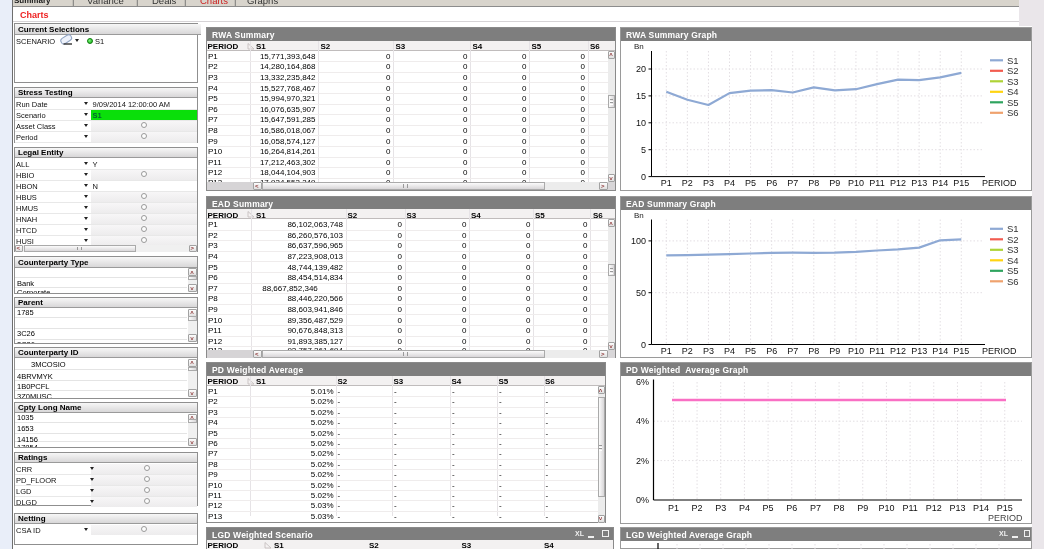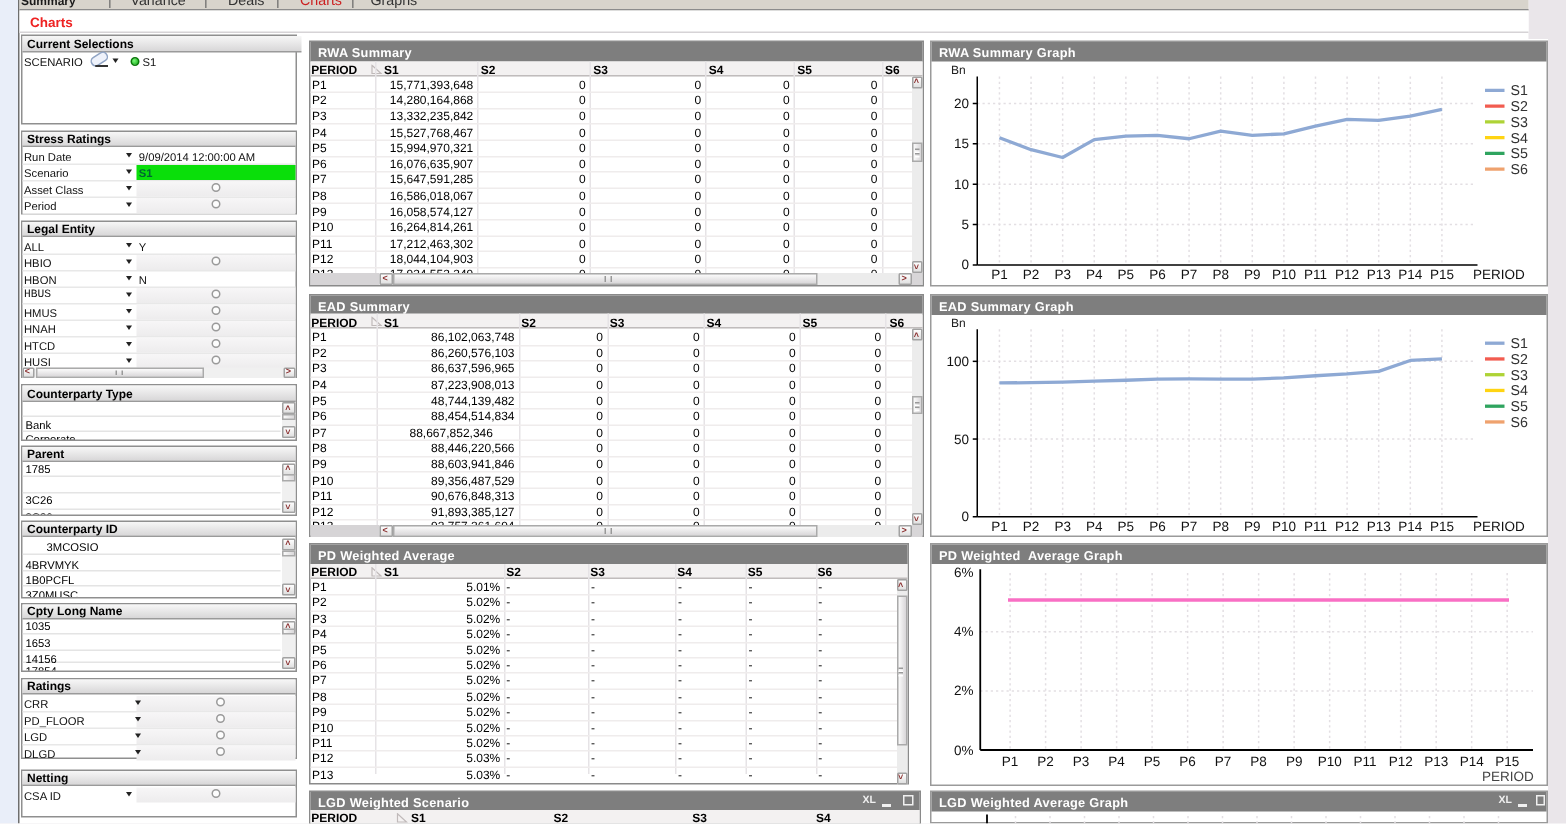--- a/index.html
+++ b/index.html
@@ -39,21 +39,21 @@
 <div class="a" style="left:16px;top:36.5px;font-size:7.5px;white-space:nowrap;color:#111;">SCENARIO</div>
 <svg style="left:59px;top:33px;" width="17" height="13" viewBox="0 0 17 13">
 <rect x="1.5" y="3.5" width="11.5" height="6" rx="2.8" transform="rotate(-33 7 6.5)" fill="#eef2fb" stroke="#90a4c4" stroke-width="1"></rect>
 <line x1="4.5" y1="11" x2="13" y2="11" stroke="#333" stroke-width="1.4"></line>
 </svg>
 <div class="arr" style="left:75px;top:39px;"></div>
 <div class="a" style="left:86.5px;top:38.2px;width:4px;height:4px;background:radial-gradient(circle at 35% 35%,#7dfa7d,#11aa11);border-radius:50%;border:0.5px solid #0a7a0a;"></div>
 <div class="a" style="left:95px;top:36.5px;font-size:7.5px;white-space:nowrap;color:#111;">S1</div>
 <div class="panel" style="left:14px;top:86.5px;width:184px;height:56.5px;"></div>
 <div class="a" style="left:15px;top:87.5px;width:182px;height:10.5px;"></div>
-<div class="a cap" style="left:15px;top:87.5px;width:182px;height:10.5px;">Stress Ratings</div>
+<div class="a cap" style="left:15px;top:87.5px;width:182px;height:10.5px;">Stress Testing</div>
 <div class="a" style="left:16px;top:99.5px;font-size:7.5px;white-space:nowrap;color:#111;">Run Date</div>
 <div class="a" style="left:92.5px;top:99.5px;font-size:7.5px;white-space:nowrap;color:#111;">9/09/2014 12:00:00 AM</div>
 <div class="arr" style="left:84px;top:101.5px;"></div>
 <div class="a" style="left:15px;top:109.0px;width:182px;height:0px;border-top:1px solid #e8e8e8;"></div>
 <div class="a" style="left:16px;top:110.5px;font-size:7.5px;white-space:nowrap;color:#111;">Scenario</div>
 <div class="a" style="left:90.5px;top:109.5px;width:106.5px;height:10px;background:#0adf0a;"></div>
 <div class="a" style="left:92.5px;top:110.5px;font-size:7.5px;white-space:nowrap;color:#063;font-weight:bold;">S1</div>
 <div class="arr" style="left:84px;top:112.5px;"></div>
 <div class="a" style="left:15px;top:120.0px;width:182px;height:0px;border-top:1px solid #e8e8e8;"></div>
 <div class="a" style="left:16px;top:121.5px;font-size:7.5px;white-space:nowrap;color:#111;">Asset Class</div>
@@ -75,21 +75,21 @@
 <div class="a" style="left:15px;top:169.0px;width:182px;height:0px;border-top:1px solid #e8e8e8;"></div>
 <div class="a" style="left:16px;top:170.5px;font-size:7.5px;white-space:nowrap;color:#111;">HBIO</div>
 <div class="a" style="left:90.5px;top:169.5px;width:106.5px;height:10px;background:linear-gradient(#f7f6f7,#edeced);"></div>
 <div class="radio" style="left:141px;top:171.0px;"></div>
 <div class="arr" style="left:84px;top:172.5px;"></div>
 <div class="a" style="left:15px;top:180.0px;width:182px;height:0px;border-top:1px solid #e8e8e8;"></div>
 <div class="a" style="left:16px;top:181.5px;font-size:7.5px;white-space:nowrap;color:#111;">HBON</div>
 <div class="a" style="left:92.5px;top:181.5px;font-size:7.5px;white-space:nowrap;color:#111;">N</div>
 <div class="arr" style="left:84px;top:183.5px;"></div>
 <div class="a" style="left:15px;top:191.0px;width:182px;height:0px;border-top:1px solid #e8e8e8;"></div>
-<div class="a" style="left:16px;top:192.5px;font-size:7.5px;white-space:nowrap;color:#111;font-family:Liberation Mono, monospace;">HBUS</div>
+<div class="a" style="left:16px;top:192.5px;font-size:7.5px;white-space:nowrap;color:#111;">HBUS</div>
 <div class="a" style="left:90.5px;top:191.5px;width:106.5px;height:10px;background:linear-gradient(#f7f6f7,#edeced);"></div>
 <div class="radio" style="left:141px;top:193.0px;"></div>
 <div class="arr" style="left:84px;top:194.5px;"></div>
 <div class="a" style="left:15px;top:202.0px;width:182px;height:0px;border-top:1px solid #e8e8e8;"></div>
 <div class="a" style="left:16px;top:203.5px;font-size:7.5px;white-space:nowrap;color:#111;">HMUS</div>
 <div class="a" style="left:90.5px;top:202.5px;width:106.5px;height:10px;background:linear-gradient(#f7f6f7,#edeced);"></div>
 <div class="radio" style="left:141px;top:204.0px;"></div>
 <div class="arr" style="left:84px;top:205.5px;"></div>
 <div class="a" style="left:15px;top:213.0px;width:182px;height:0px;border-top:1px solid #e8e8e8;"></div>
 <div class="a" style="left:16px;top:214.5px;font-size:7.5px;white-space:nowrap;color:#111;">HNAH</div>
@@ -392,21 +392,21 @@
 <div class="a" style="left:557.5px;top:262.59999999999997px;width:30px;text-align:right;font-size:8px;white-space:nowrap;">0</div>
 <div class="a" style="left:207px;top:272.0px;width:401px;height:0px;border-top:1px solid #efecec;"></div>
 <div class="a" style="left:208px;top:273.2px;font-size:8px;white-space:nowrap;">P6</div>
 <div class="a" style="left:273px;top:273.2px;width:70px;text-align:right;font-size:8px;white-space:nowrap;">88,454,514,834</div>
 <div class="a" style="left:372px;top:273.2px;width:30px;text-align:right;font-size:8px;white-space:nowrap;">0</div>
 <div class="a" style="left:436.5px;top:273.2px;width:30px;text-align:right;font-size:8px;white-space:nowrap;">0</div>
 <div class="a" style="left:500.5px;top:273.2px;width:30px;text-align:right;font-size:8px;white-space:nowrap;">0</div>
 <div class="a" style="left:557.5px;top:273.2px;width:30px;text-align:right;font-size:8px;white-space:nowrap;">0</div>
 <div class="a" style="left:207px;top:282.6px;width:401px;height:0px;border-top:1px solid #efecec;"></div>
 <div class="a" style="left:208px;top:283.8px;font-size:8px;white-space:nowrap;">P7</div>
-<div class="a" style="left:273px;top:283.8px;width:70px;text-align:left;font-size:8px;white-space:nowrap;">88,667,852,346</div>
+<div class="a" style="left:255px;top:283.8px;width:70px;text-align:center;font-size:8px;white-space:nowrap;">88,667,852,346</div>
 <div class="a" style="left:372px;top:283.8px;width:30px;text-align:right;font-size:8px;white-space:nowrap;">0</div>
 <div class="a" style="left:436.5px;top:283.8px;width:30px;text-align:right;font-size:8px;white-space:nowrap;">0</div>
 <div class="a" style="left:500.5px;top:283.8px;width:30px;text-align:right;font-size:8px;white-space:nowrap;">0</div>
 <div class="a" style="left:557.5px;top:283.8px;width:30px;text-align:right;font-size:8px;white-space:nowrap;">0</div>
 <div class="a" style="left:207px;top:293.20000000000005px;width:401px;height:0px;border-top:1px solid #efecec;"></div>
 <div class="a" style="left:208px;top:294.4px;font-size:8px;white-space:nowrap;">P8</div>
 <div class="a" style="left:273px;top:294.4px;width:70px;text-align:right;font-size:8px;white-space:nowrap;">88,446,220,566</div>
 <div class="a" style="left:372px;top:294.4px;width:30px;text-align:right;font-size:8px;white-space:nowrap;">0</div>
 <div class="a" style="left:436.5px;top:294.4px;width:30px;text-align:right;font-size:8px;white-space:nowrap;">0</div>
 <div class="a" style="left:500.5px;top:294.4px;width:30px;text-align:right;font-size:8px;white-space:nowrap;">0</div>

